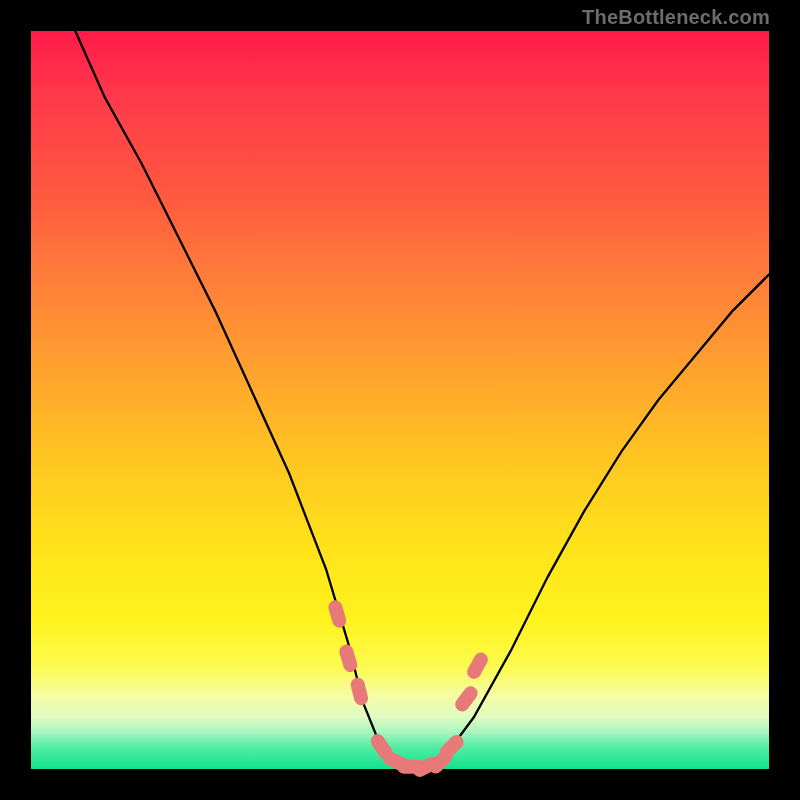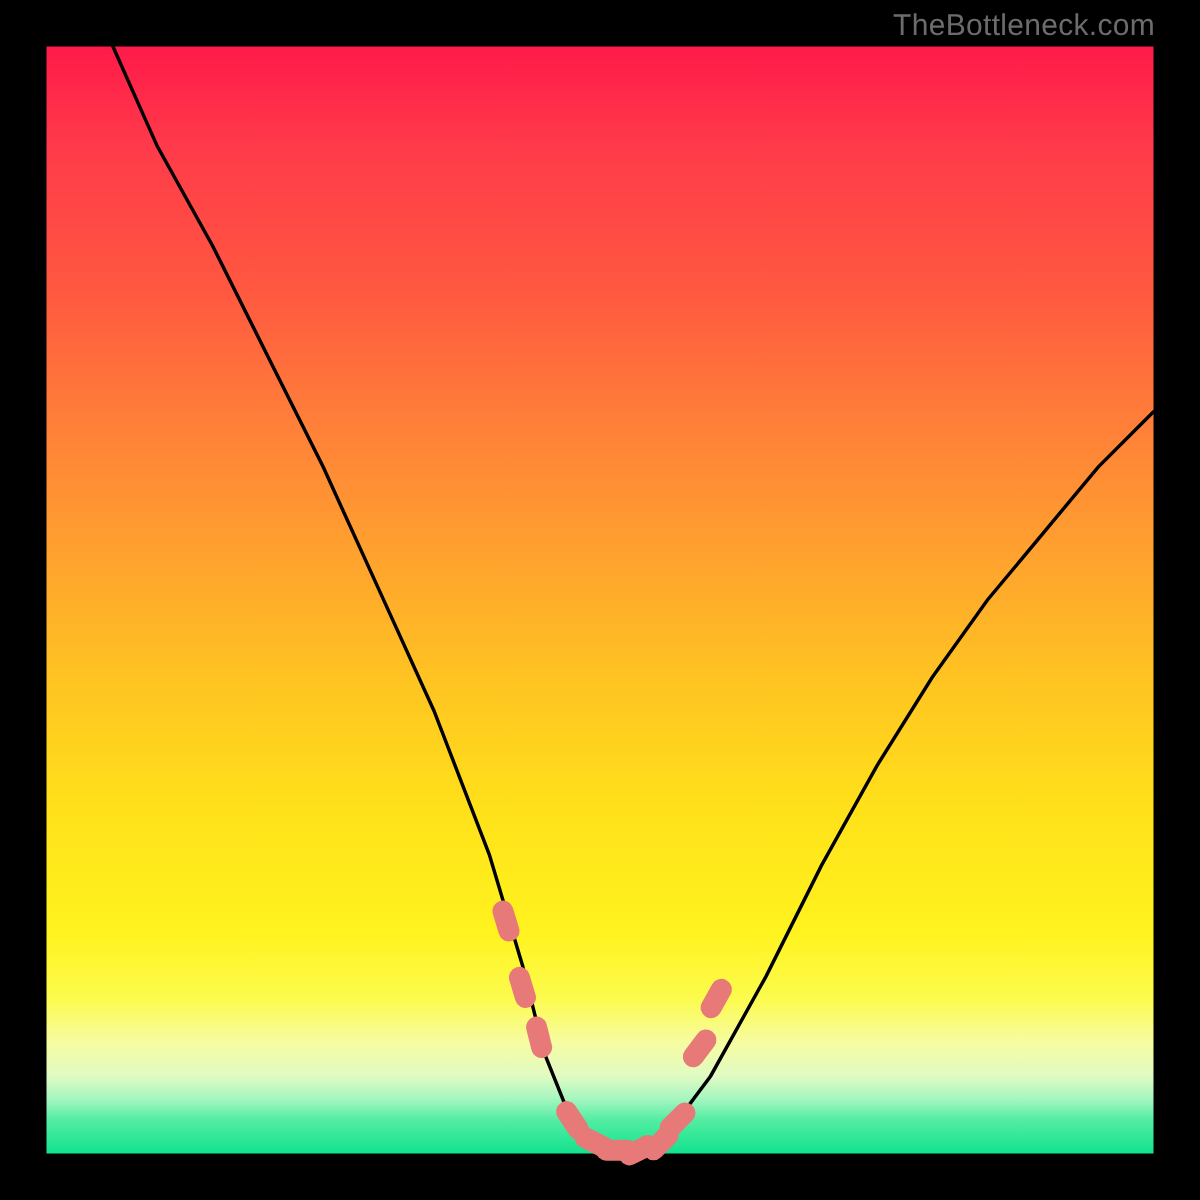--- a/index.html
+++ b/index.html
@@ -40,21 +40,21 @@
       #52eda2 97%,
       #12e28e 100%
     );
   }
   .attribution {
     position: absolute;
     top: 6px;
     right: 30px;
     color: #6c6c6c;
     font-size: 20px;
-    font-weight: 400;
+    font-weight: 700;
     letter-spacing: 0.2px;
     user-select: none;
   }
   svg.curve {
     position: absolute;
     left: 0;
     top: 0;
     width: 738px;
     height: 738px;
     overflow: visible;

